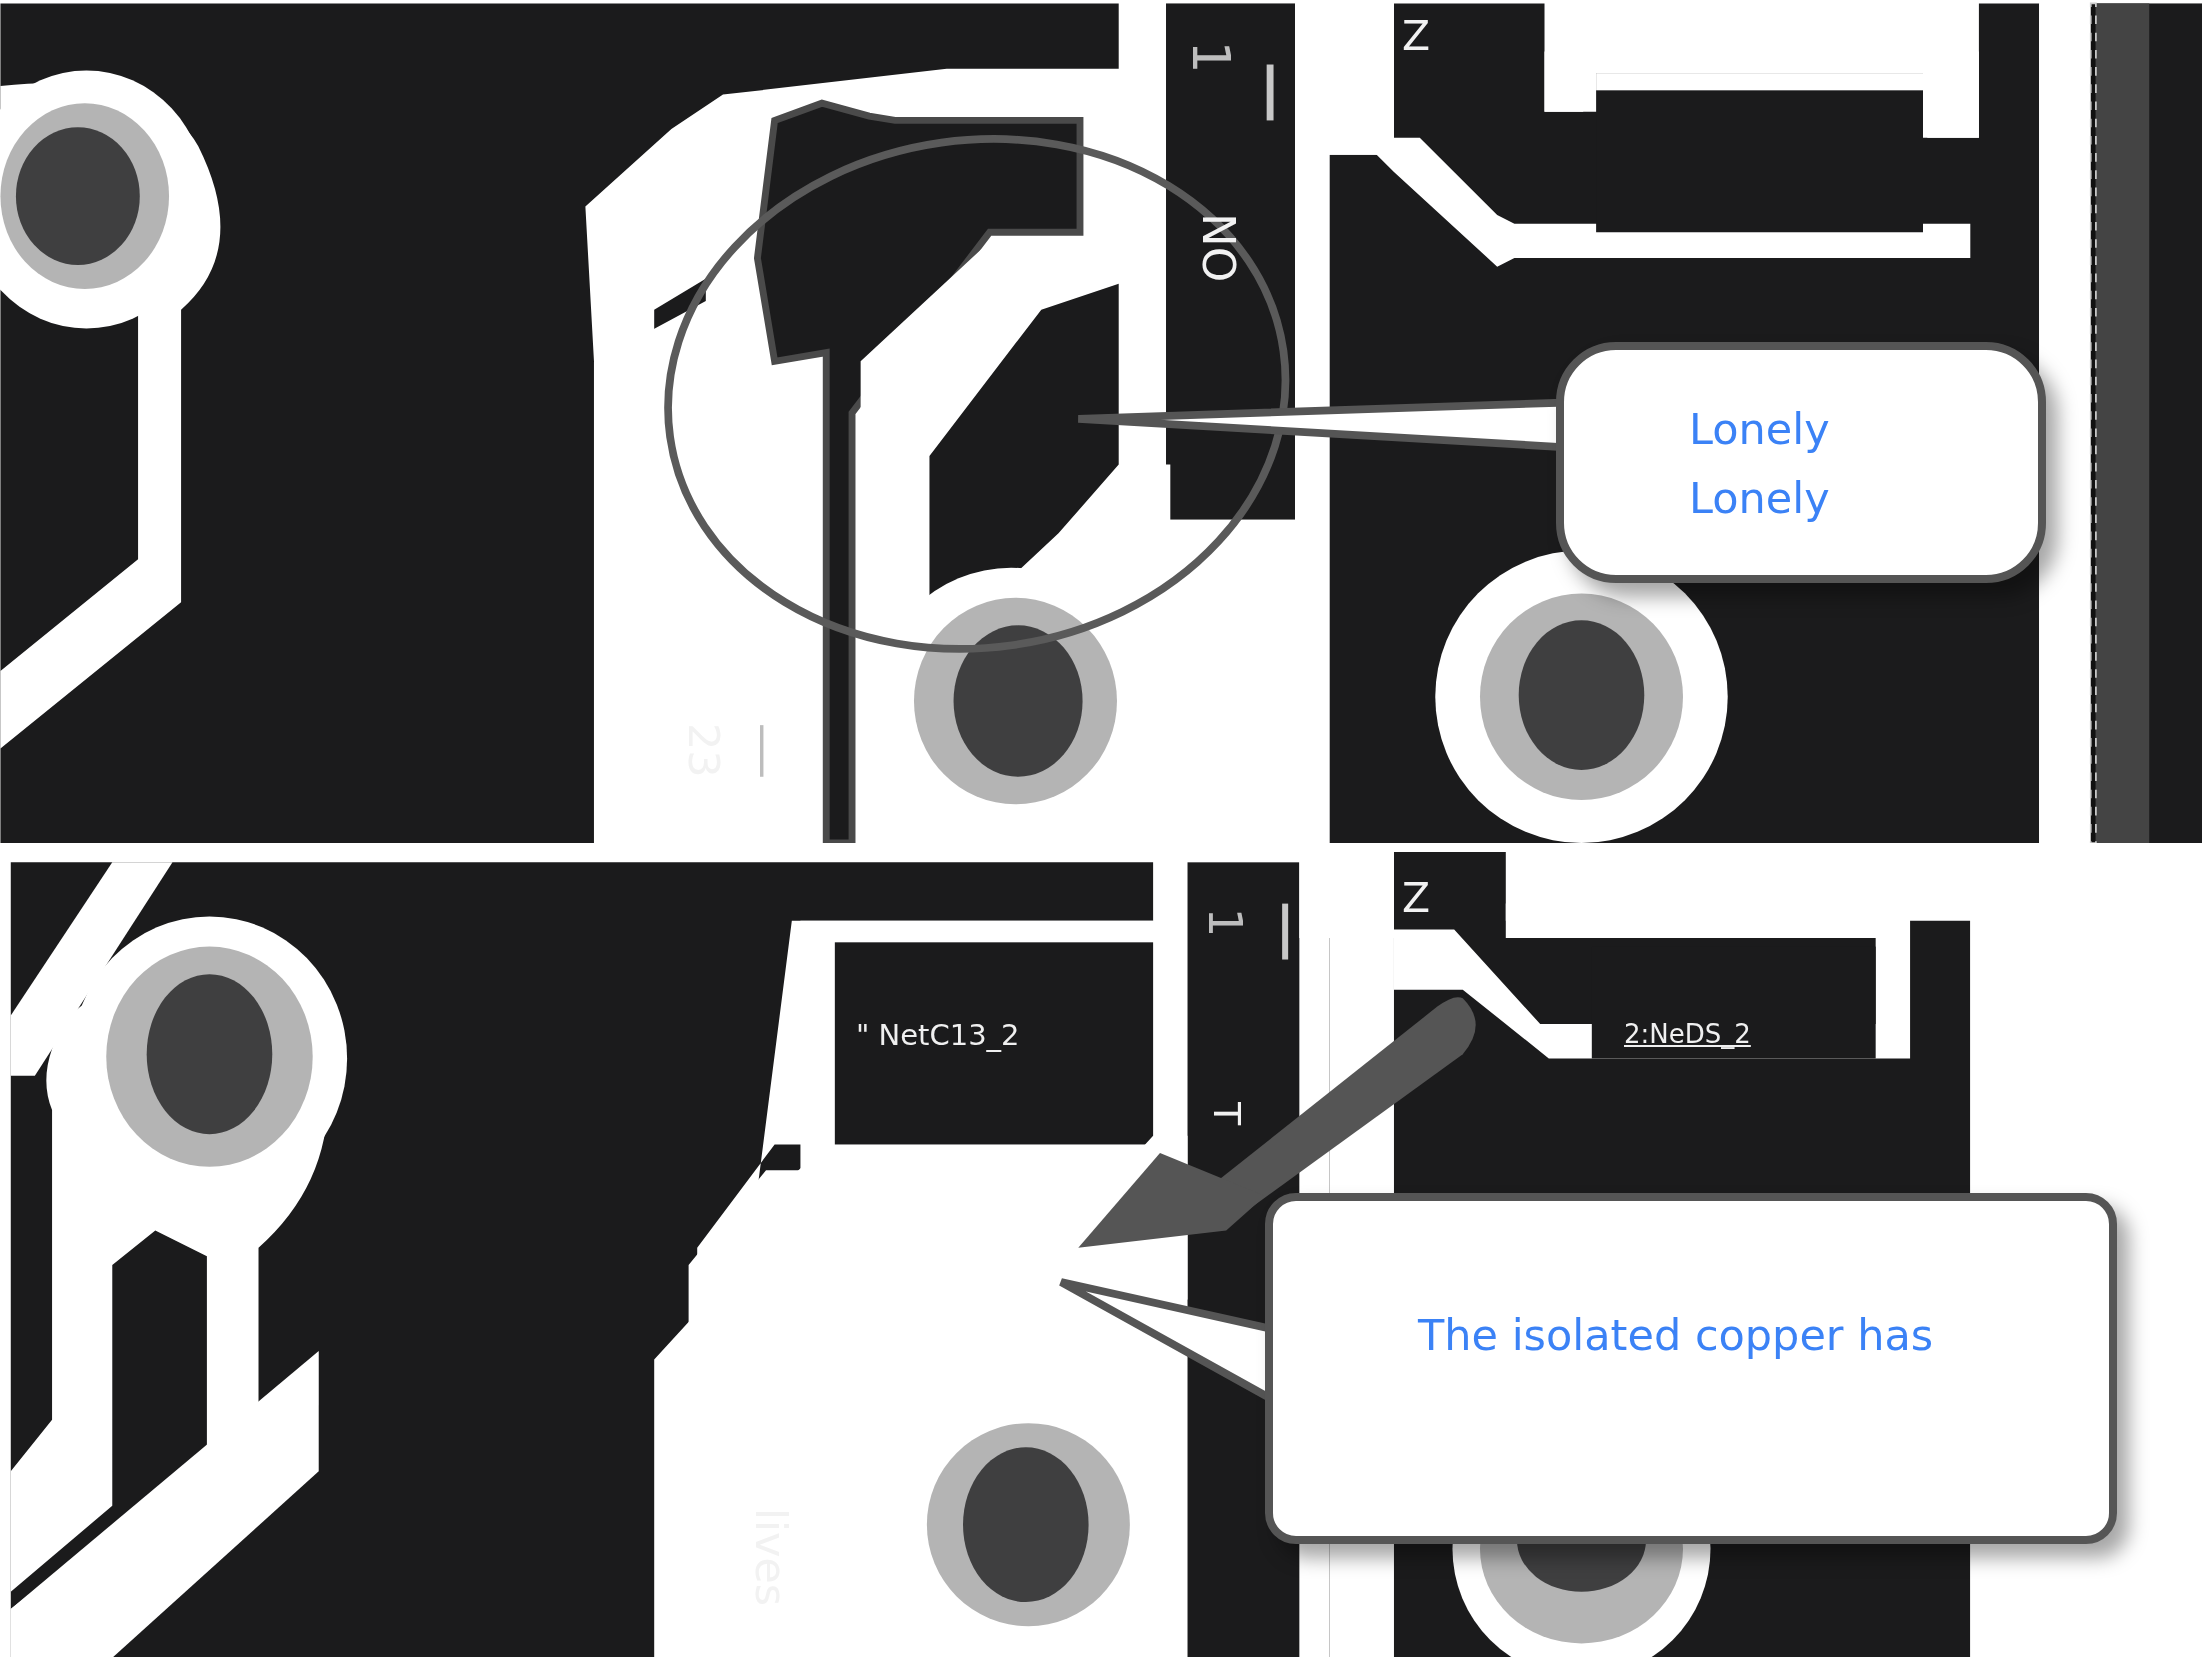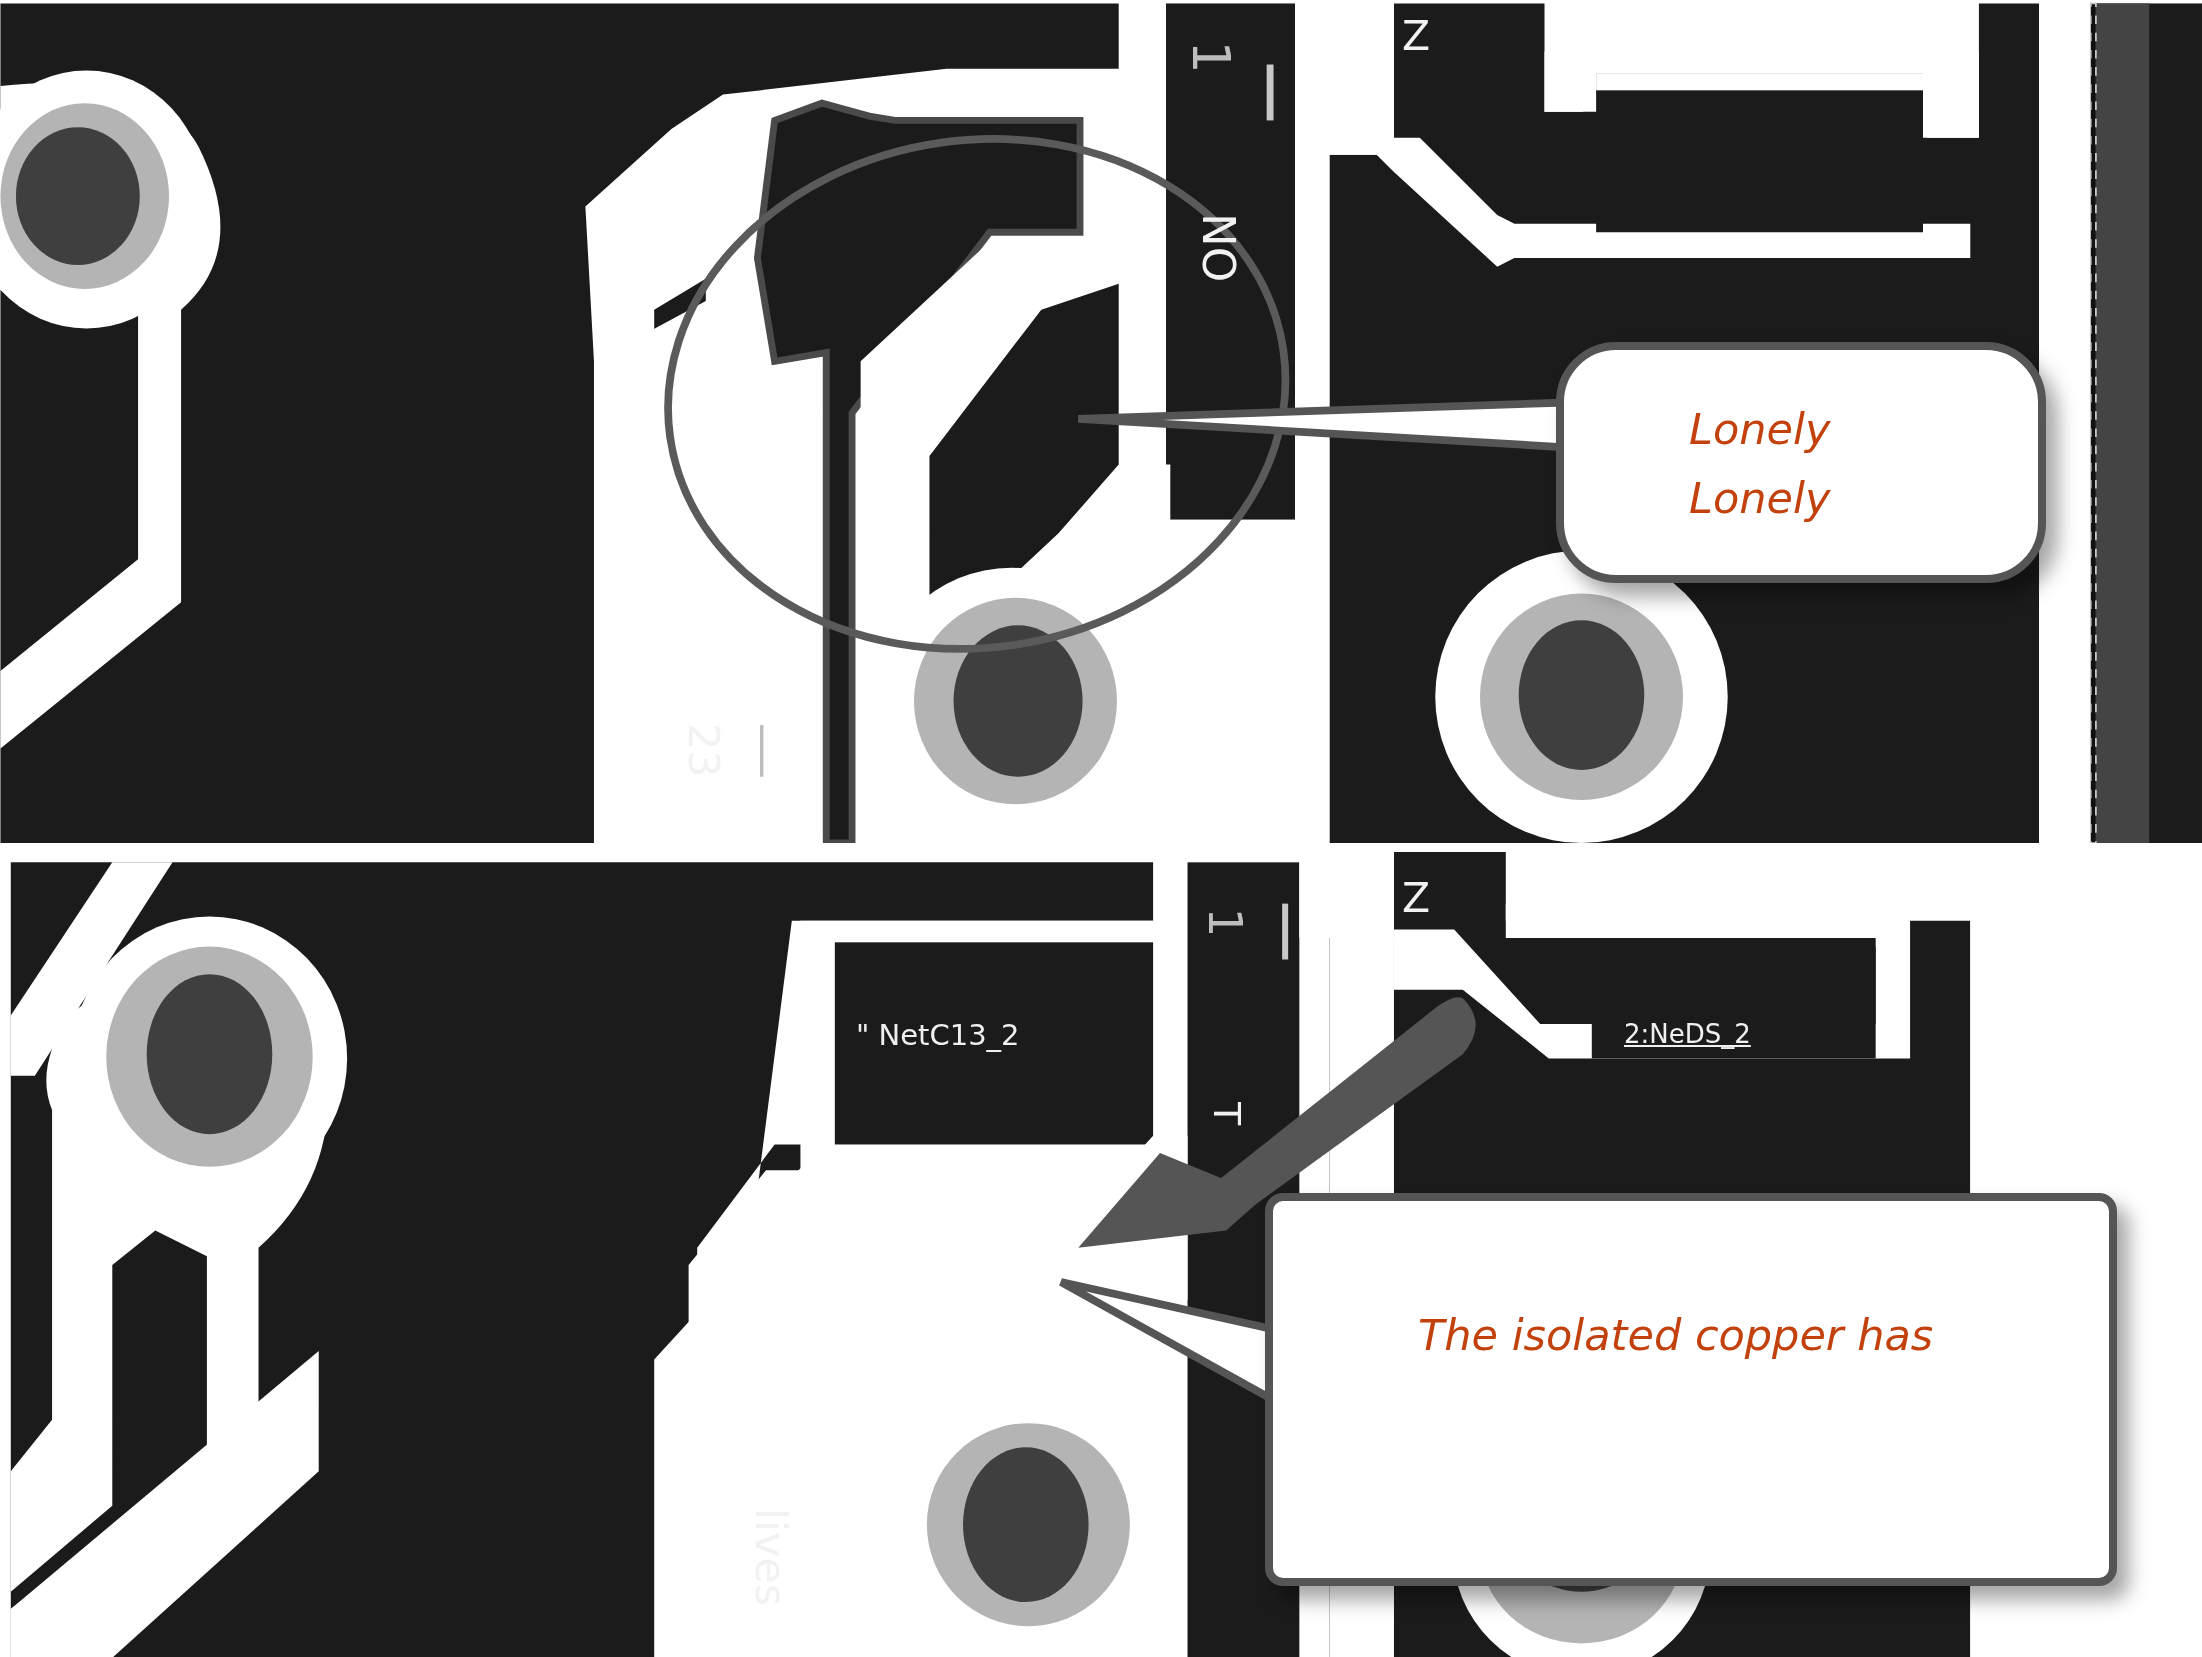--- a/index.html
+++ b/index.html
@@ -6,21 +6,21 @@
   body { width: 2203px; height: 1658px; position: relative; overflow: hidden;
          font-family: "DejaVu Sans", "Liberation Sans", sans-serif; }
   .panel { position: absolute; left: 0; width: 2203px; overflow: hidden; background: #ffffff; }
   #panel-top { top: 0; height: 843px; }
   #panel-bottom { top: 852px; height: 806px; }
   svg.board { position: absolute; left: 0; top: 0; }
   .silk { position: absolute; color: #f2f2f2; white-space: nowrap; line-height: 1; }
   .rot90 { transform-origin: left top; transform: rotate(90deg); }
   .callout { position: absolute; background: #ffffff; border: 8.6px solid #555555;
              border-radius: 60px; box-shadow: 12px 13.8px 19px rgba(0,0,0,0.35);
-             box-sizing: border-box; color: #c2410c; font-style: italic; }
+             box-sizing: border-box; color: #3b82f6; }
   .callout-text { position: absolute; font-size: 43px; line-height: 69px; }
   .netlabel { position: absolute; color: #f0f0f0; font-size: 29px; line-height: 1; white-space: nowrap; }
 </style>
 </head>
 <body>
 
 <div class="panel" id="panel-top">
   <svg class="board" width="2203" height="843" viewBox="0 0 2560 980">
 
     <g fill="#1b1b1c">
@@ -152,17 +152,17 @@
   </svg>
 
   <div class="netlabel" style="left:856px;top:169px;">" NetC13_2</div>
   <div class="netlabel" style="left:1624px;top:169px;font-size:26px;text-decoration:underline;">2:NeDS_2</div>
 
   <div class="silk" style="left:1211px;top:47px;font-size:47px;color:#bdbdbd;transform:rotate(90deg);transform-origin:center;">1</div>
   <div class="silk rot90" style="left:1246px;top:250px;font-size:38px;">T</div>
   <div class="silk" style="left:1402px;top:26px;font-size:41px;">Z</div>
   <div class="silk rot90" style="left:792px;top:656px;font-size:43px;">lives</div>
 
-  <div class="callout" style="left:1265px;top:341px;width:852px;height:393px;border-radius:18px;">
+  <div class="callout" style="left:1265px;top:341px;width:852px;height:351px;border-radius:31px;">
     <div class="callout-text" style="left:145px;top:100px;">The isolated copper has</div>
   </div>
 </div>
 
 
 </body></html>

